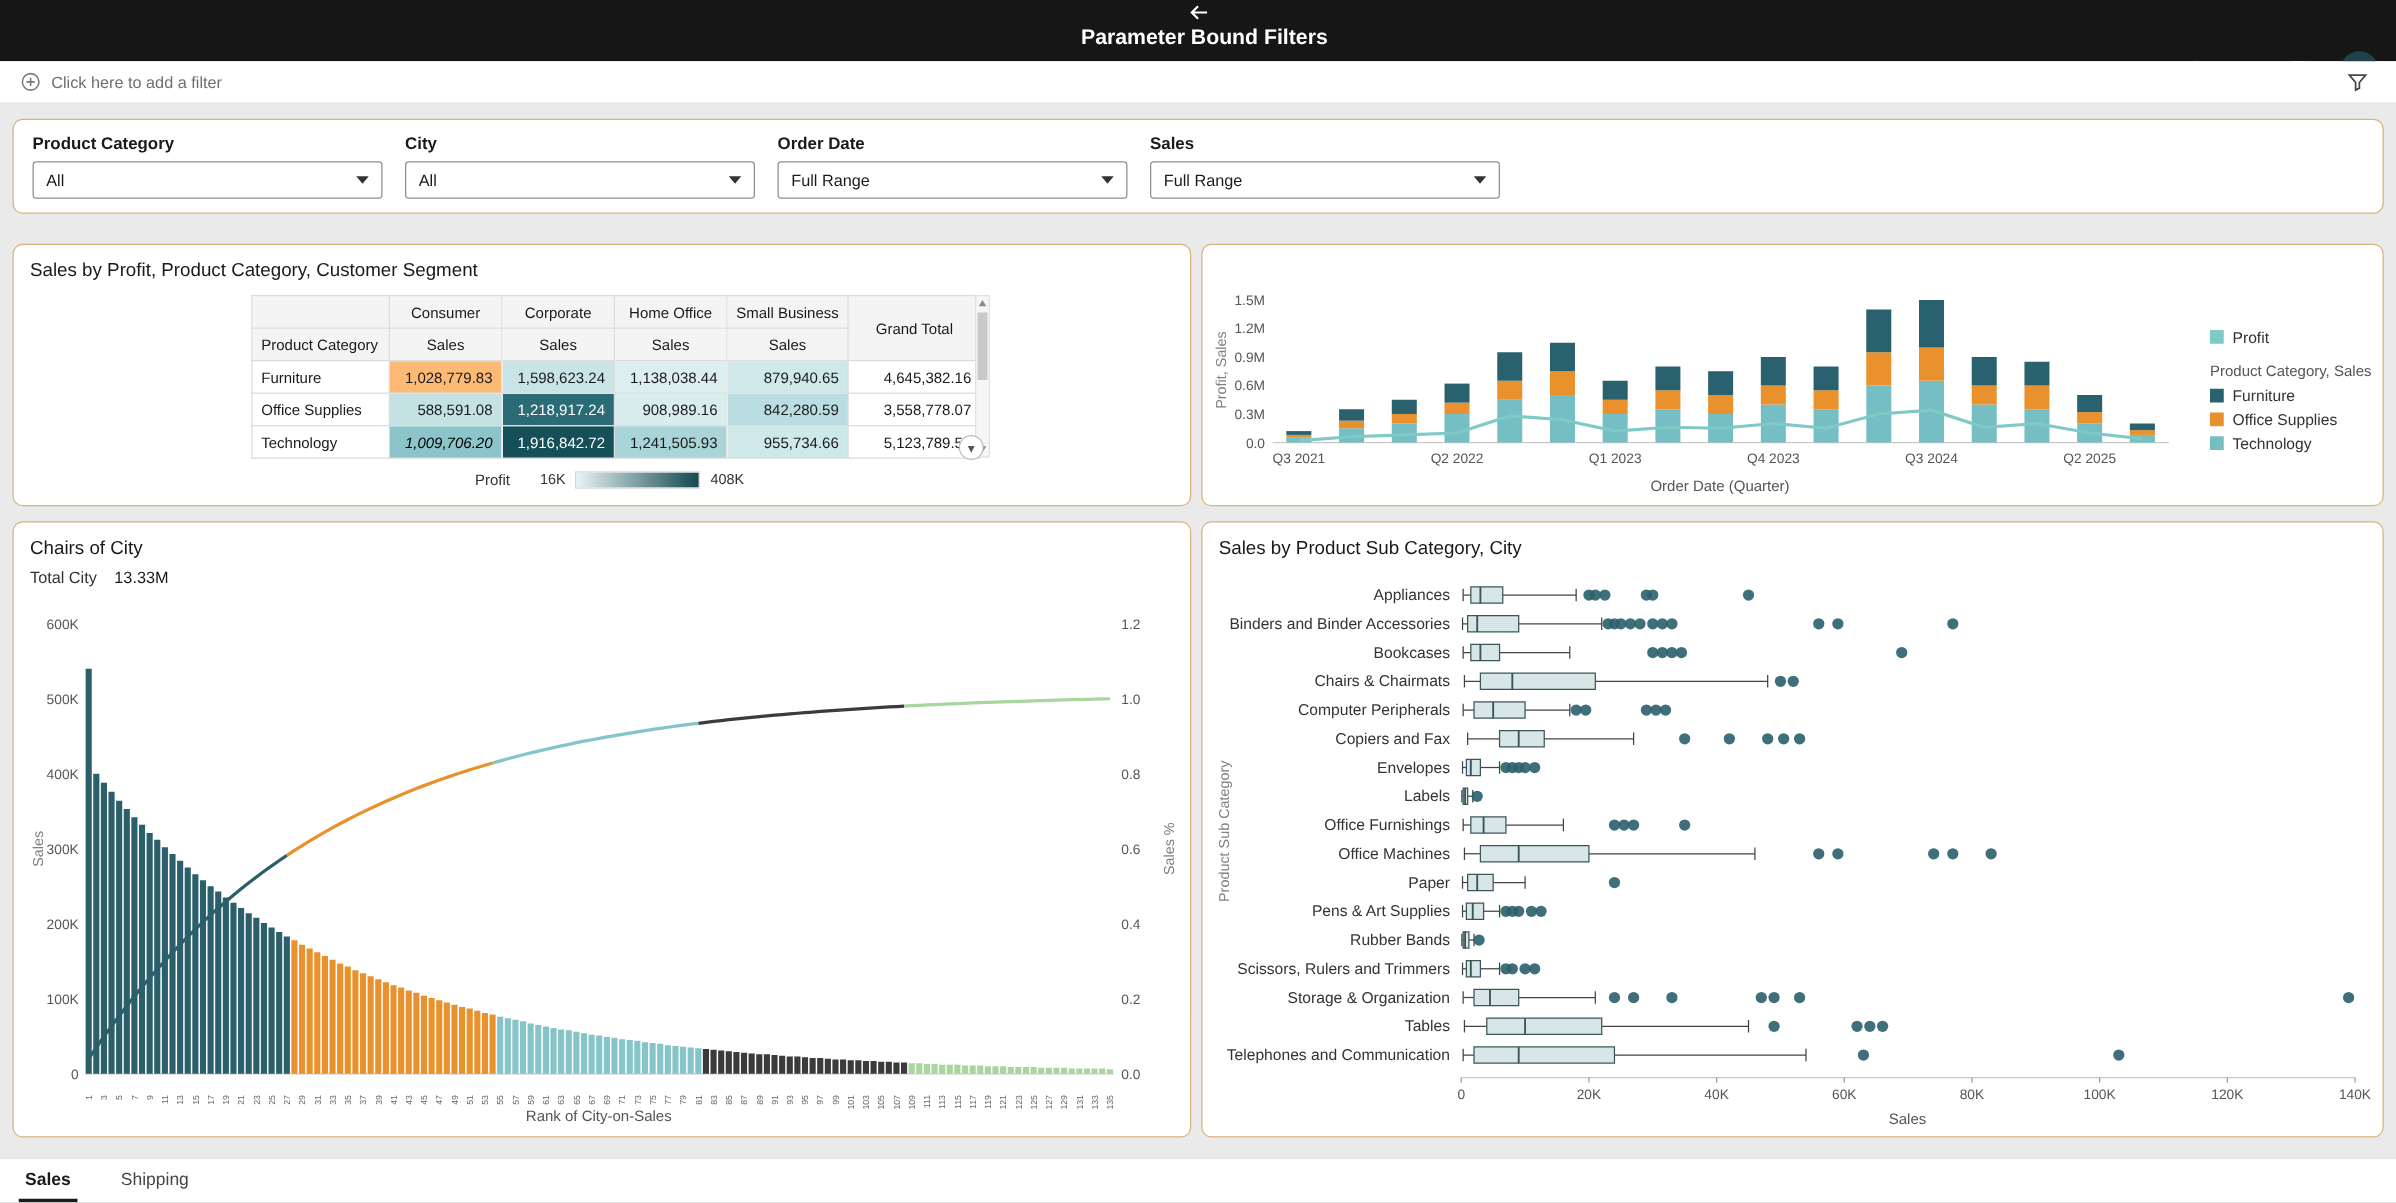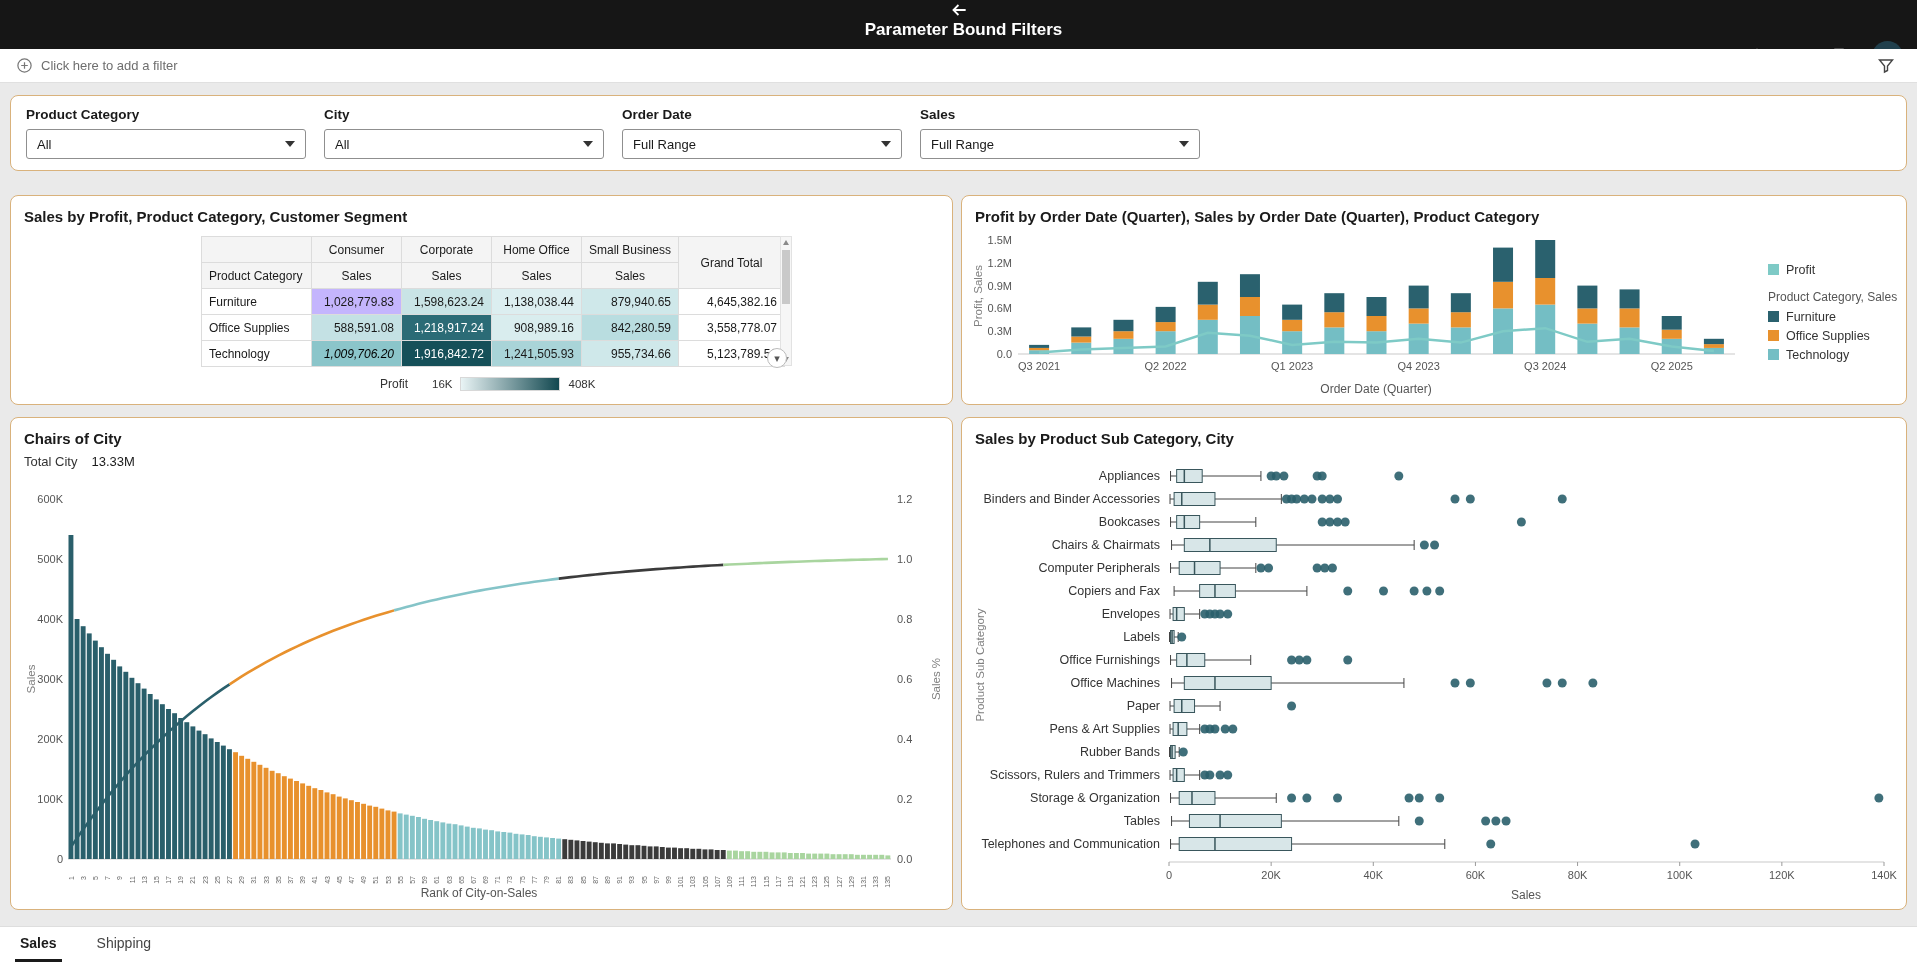--- a/index.html
+++ b/index.html
@@ -36,21 +36,21 @@
   .fvalue{font-size:13px;color:#1a1a1a;}
   .caret{width:0;height:0;border-left:5px solid transparent;border-right:5px solid transparent;
          border-top:6px solid #333;}
 
   
   .card{position:absolute;background:#fff;border:1px solid #d9b27c;border-radius:8px;}
   .card1{top:195px;left:10px;width:943px;height:210px;}
   .card2{top:195px;left:961px;width:946px;height:210px;}
   .card3{top:417px;left:10px;width:943px;height:493px;}
   .card4{top:417px;left:961px;width:946px;height:493px;}
-  .card-title{position:absolute;left:13px;top:12px;font-size:15px;font-weight:700;color:#1a1a1a;}
+  .card-title{position:absolute;left:13px;top:12px;font-size:15px;font-weight:400;color:#1a1a1a;}
   .chart-svg{position:absolute;left:0;top:0;}
   svg{font-family:"Liberation Sans",sans-serif;}
   svg .tick{font-size:11px;fill:#555;}
   svg .xtick{font-size:7px;fill:#666;}
   svg .cat{font-size:12.5px;fill:#333;}
   .vlabel{position:absolute;font-size:11.5px;color:#808080;white-space:nowrap;
           transform:translate(-50%,-50%) rotate(-90deg);}
   .xlabel{position:absolute;font-size:12px;color:#555;transform:translateX(-50%);white-space:nowrap;}
 
   
@@ -229,21 +229,21 @@
               <th class="rowhead">Product Category</th>
               <th>Sales</th>
               <th>Sales</th>
               <th>Sales</th>
               <th>Sales</th>
             </tr>
           </thead>
           <tbody>
             <tr>
               <td class="lab">Furniture</td>
-              <td class="num" style="background: #c4b5fd; color: rgb(26, 26, 26);">1,028,779.83</td>
+              <td class="num" style="background: #fdba74; color: rgb(26, 26, 26);">1,028,779.83</td>
               <td class="num" style="background: rgb(201, 228, 230); color: rgb(26, 26, 26);">1,598,623.24</td>
               <td class="num" style="background: rgb(220, 238, 240); color: rgb(26, 26, 26);">1,138,038.44</td>
               <td class="num" style="background: rgb(207, 232, 234); color: rgb(26, 26, 26);">879,940.65</td>
               <td class="num">4,645,382.16</td>
             </tr>
             <tr>
               <td class="lab">Office Supplies</td>
               <td class="num" style="background: rgb(196, 225, 228); color: rgb(26, 26, 26);">588,591.08</td>
               <td class="num" style="background: rgb(43, 107, 118); color: rgb(255, 255, 255);">1,218,917.24</td>
               <td class="num" style="background: rgb(217, 237, 238); color: rgb(26, 26, 26);">908,989.16</td>
@@ -269,21 +269,20 @@
     <div class="scroll-circle">▾</div>
     <div class="profit-legend">
       <span>Profit</span>
       <span class="minv">16K</span>
       <span class="grad-bar" id="grad-bar" style="background: linear-gradient(90deg, rgb(233, 244, 245), rgb(18, 72, 80));"></span>
       <span class="maxv">408K</span>
     </div>
   </article>
 
   <article class="card card2">
-    <div class="card-title">Profit by Order Date (Quarter), Sales by Order Date (Quarter), Product Category</div>
     <svg class="chart-svg" id="stacked-svg" width="944" height="208">
         <text x="50" y="162" text-anchor="end" class="tick">0.0</text>
         <text x="50" y="139.2" text-anchor="end" class="tick">0.3M</text>
         <text x="50" y="116.4" text-anchor="end" class="tick">0.6M</text>
         <text x="50" y="93.60000000000001" text-anchor="end" class="tick">0.9M</text>
         <text x="50" y="70.80000000000001" text-anchor="end" class="tick">1.2M</text>
         <text x="50" y="48" text-anchor="end" class="tick">1.5M</text>
         <line x1="56" y1="158" x2="773" y2="158" stroke="#c9c9c9" stroke-width="1"></line>
         <rect x="67.08823529411765" y="154.2" width="20" height="3.8" fill="#74bec4"></rect>
         <rect x="67.08823529411765" y="151.92" width="20" height="2.2800000000000002" fill="#e8912d"></rect>

